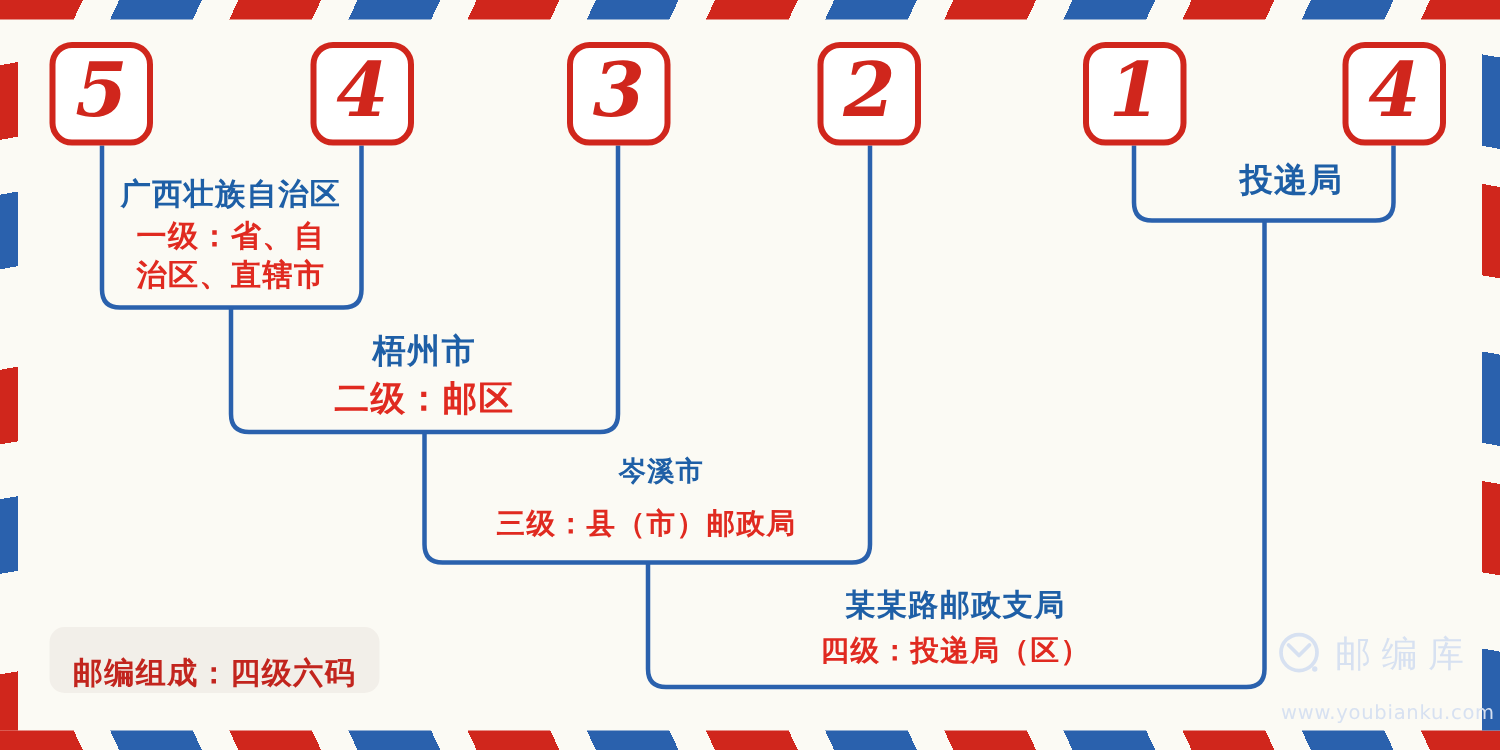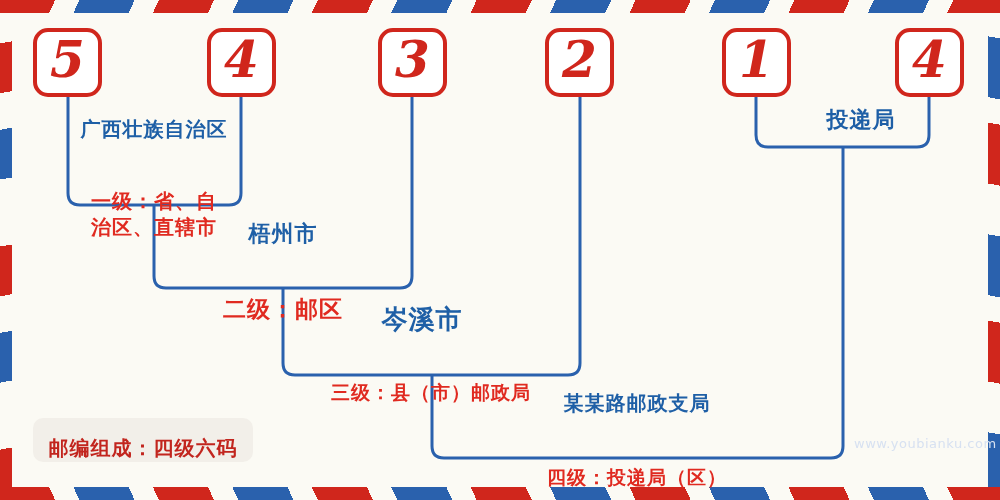--- a/index.html
+++ b/index.html
@@ -55,21 +55,21 @@
   }
   
   .connectors{position:absolute;left:0;top:0;width:1000px;height:500px;}
   .connectors path{fill:none;stroke:var(--blue);stroke-width:3px;}
   
   .lvl-title,.lvl-desc,.delivery-label{
     position:absolute;transform:translateX(-50%);white-space:nowrap;
     font-weight:bold;letter-spacing:1px;
   }
   .lvl-title{color:var(--blue-text);}
-  .lvl-desc{color:var(--red-text);margin-top:44px;}
+  .lvl-desc{color:var(--red-text);}
   .delivery-label{color:var(--blue-text);font-size:22px;margin-left:18px;}
   
   .badge{
     position:absolute;left:33px;top:418px;width:220px;height:44px;
     background:var(--badge-bg);border-radius:10px;
     display:flex;align-items:flex-end;justify-content:center;
   }
   .badge-text{
     color:var(--badge-text);font-size:20px;font-weight:bold;letter-spacing:1px;
     white-space:nowrap;
@@ -114,29 +114,37 @@
   <div class="digit-box" style="left:722px">1</div>
   <div class="digit-box" style="left:895px">4</div>
 
   <div class="lvl-title" style="left:154px;top:116px;font-size:20px">广西壮族自治区</div>
   <div class="lvl-desc" style="left:154px;top:144px;font-size:20px">一级：省、自</div>
   <div class="lvl-desc" style="left:154px;top:170px;font-size:20px">治区、直辖市</div>
 
   <div class="lvl-title" style="left:283px;top:219px;font-size:22px">梧州市</div>
   <div class="lvl-desc" style="left:283px;top:250px;font-size:23px">二级：邮区</div>
 
-  <div class="lvl-title" style="left:422px;top:302px;font-size:26px">岑溪市</div>
+  <div class="lvl-title" style="left:441px;top:302px;font-size:18px">岑溪市</div>
   <div class="lvl-desc" style="left:431px;top:336px;font-size:19px">三级：县（市）邮政局</div>
 
   <div class="lvl-title" style="left:637px;top:390px;font-size:20px">某某路邮政支局</div>
   <div class="lvl-desc" style="left:637px;top:421px;font-size:19px">四级：投递局（区）</div>
 
   <div class="delivery-label" style="left:843px;top:105px">投递局</div>
 
   <div class="badge">
     <span class="badge-text">邮编组成：四级六码</span>
   </div>
 
   <div class="watermark">
+    <div class="wm-row">
+      <svg class="wm-icon" viewBox="0 0 30 30">
+        <circle cx="14" cy="14" r="12" fill="none" stroke="#d7e1f1" stroke-width="2.5"></circle>
+        <path d="M7 9 L14 16 L21 9" fill="none" stroke="#d7e1f1" stroke-width="2.5" stroke-linecap="round" stroke-linejoin="round"></path>
+        <circle cx="24.5" cy="25" r="1.8" fill="#d7e1f1"></circle>
+      </svg>
+      <span class="wm-brand">邮编库</span>
+    </div>
     <div class="wm-url">www.youbianku.com</div>
   </div>
 
 </div>
 
 </body></html>

